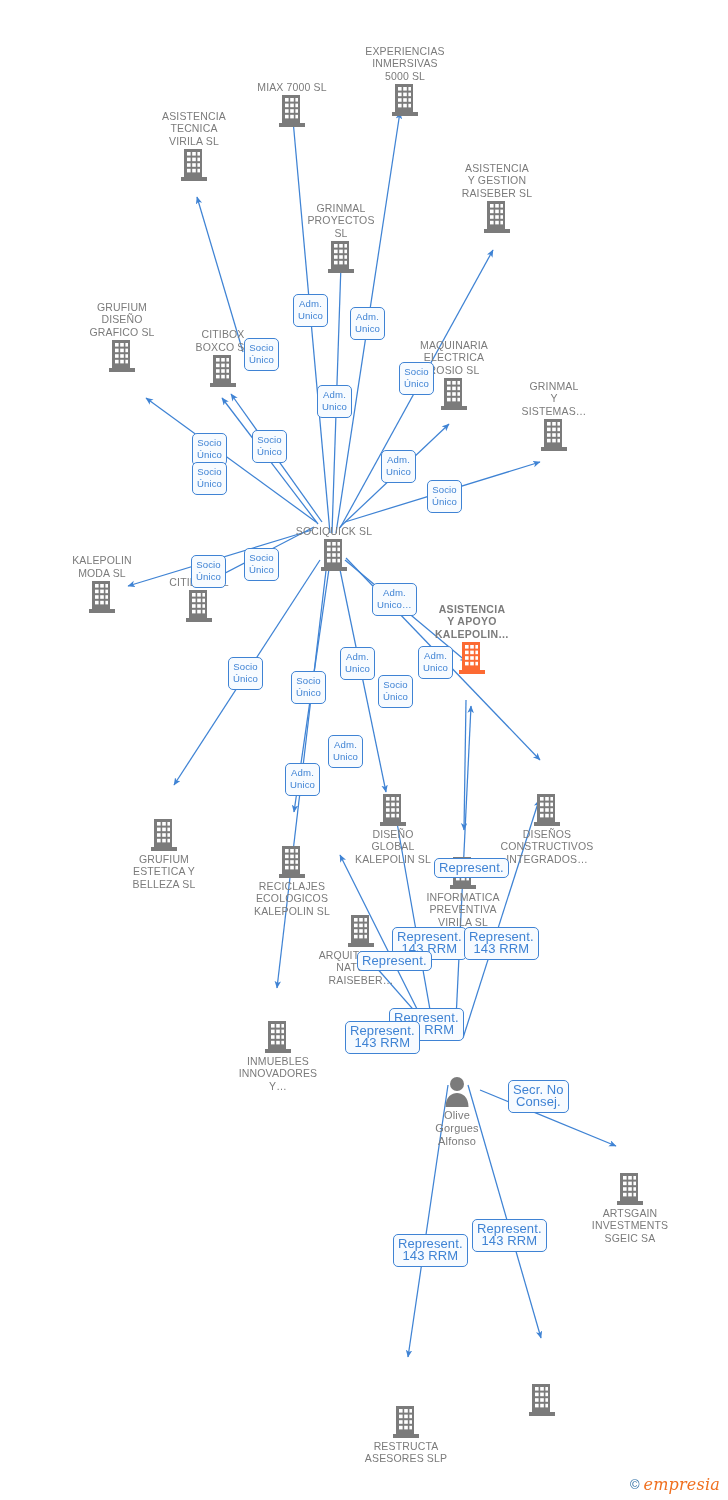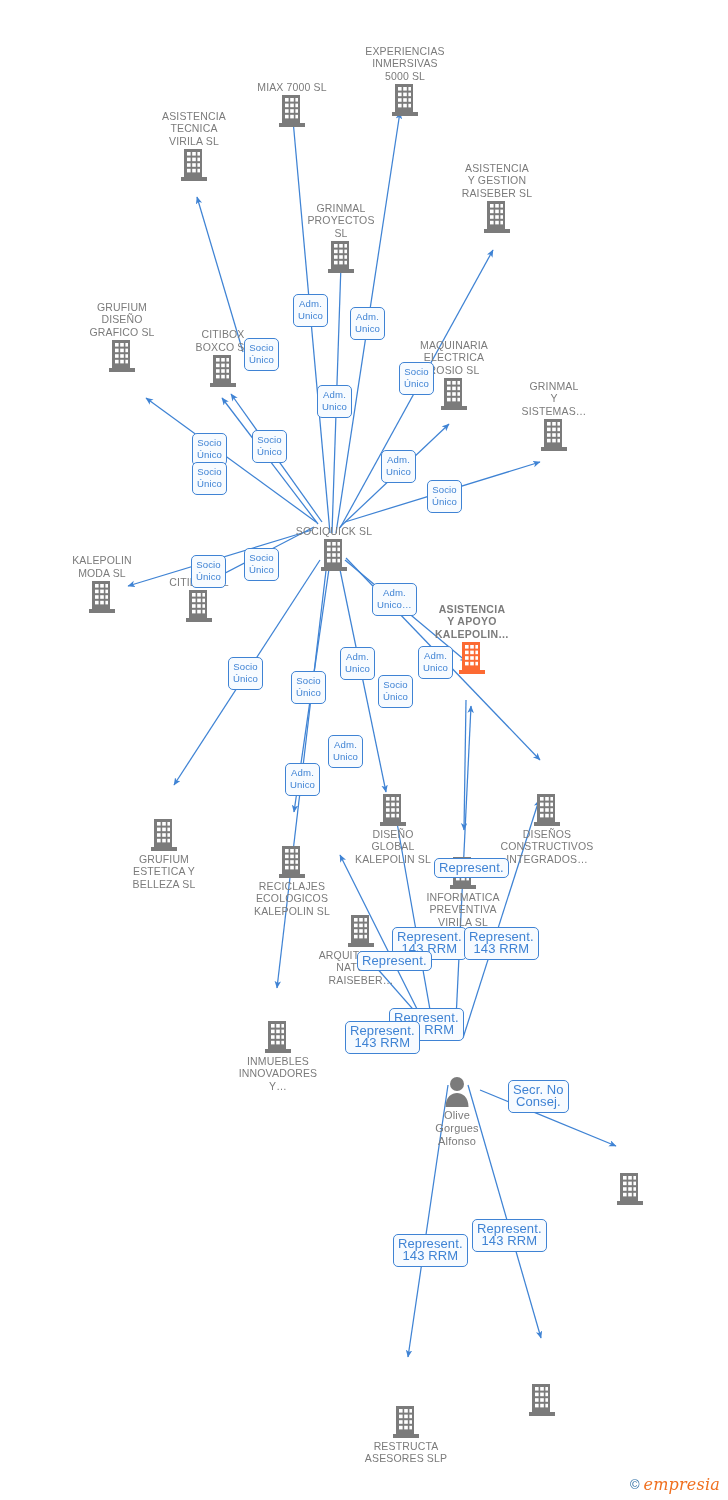--- a/index.html
+++ b/index.html
@@ -592,20 +592,23 @@
               <rect x="13.2" y="9.6" width="3.6" height="3.6"></rect>
               <rect x="18.4" y="9.6" width="2.6" height="3.6"></rect>
               <rect x="8" y="15.2" width="3.6" height="3.6"></rect>
               <rect x="13.2" y="15.2" width="3.6" height="3.6"></rect>
               <rect x="18.4" y="15.2" width="2.6" height="3.6"></rect>
               <rect x="8" y="20.8" width="3.6" height="3.6"></rect>
               <rect x="13.2" y="20.8" width="3.6" height="3.6"></rect>
               <rect x="18.4" y="20.8" width="2.6" height="3.6"></rect>
             </g>
           </svg></span>
+        <span class="lbl">ARTSGAIN
+INVESTMENTS
+SGEIC SA</span>
       </div>
       <div class="node lbl-below" style="left: 406px; top: 1380px;">
         <span class="glyph"><svg width="30" height="34" viewBox="0 0 30 34" aria-hidden="true">
             <rect x="5" y="1" width="18" height="28" fill="#7b7b7b"></rect>
             <rect x="2" y="29" width="26" height="4" fill="#7b7b7b"></rect>
             <g fill="#ffffff">
               <rect x="8" y="4" width="3.6" height="3.6"></rect>
               <rect x="13.2" y="4" width="3.6" height="3.6"></rect>
               <rect x="18.4" y="4" width="2.6" height="3.6"></rect>
               <rect x="8" y="9.6" width="3.6" height="3.6"></rect>

